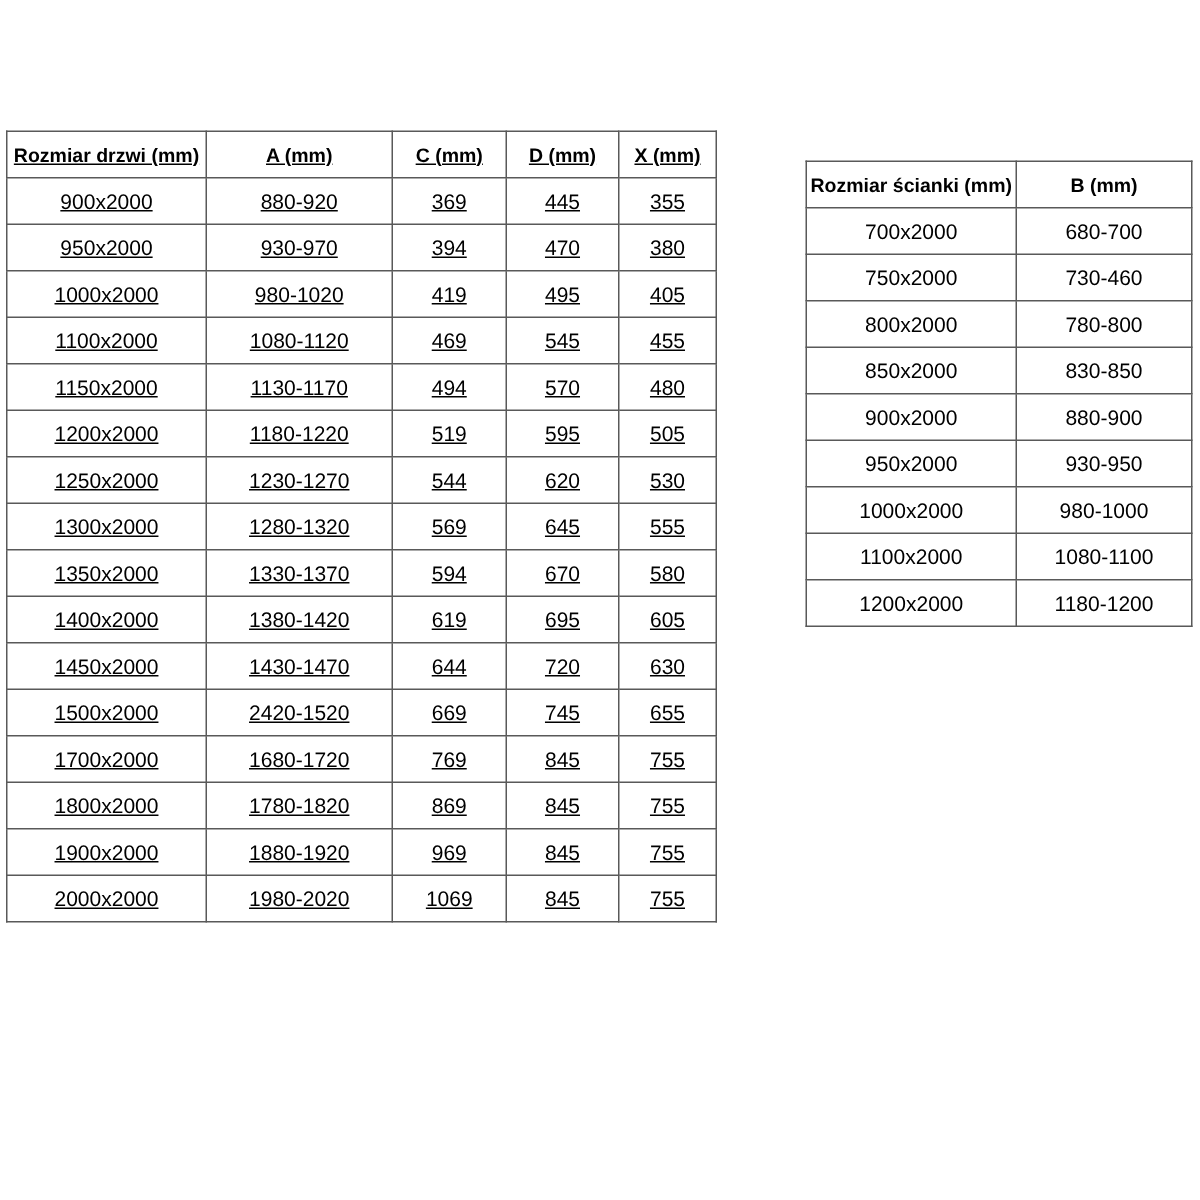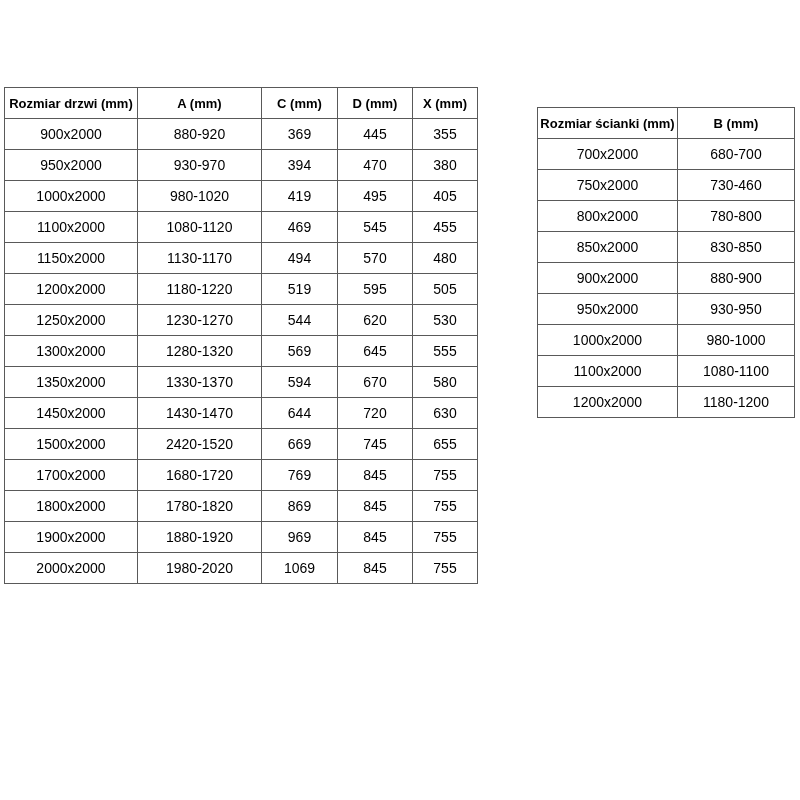--- a/index.html
+++ b/index.html
@@ -38,20 +38,21 @@
     font-weight: bold;
   }
   table.spec td {
     font-size: 14px;
     font-weight: normal;
   }
   #doors-table {
     left: 4px;
     top: 87px;
     width: 473px;
+    text-decoration: underline;
   }
   #walls-table {
     left: 537px;
     top: 87px;
     width: 257px;
     margin-top: 20px;
   }
 </style>
 </head>
 <body>
@@ -133,20 +134,27 @@
           <td>555</td>
         </tr>
         <tr>
           <td>1350x2000</td>
           <td>1330-1370</td>
           <td>594</td>
           <td>670</td>
           <td>580</td>
         </tr>
         <tr>
+          <td>1400x2000</td>
+          <td>1380-1420</td>
+          <td>619</td>
+          <td>695</td>
+          <td>605</td>
+        </tr>
+        <tr>
           <td>1450x2000</td>
           <td>1430-1470</td>
           <td>644</td>
           <td>720</td>
           <td>630</td>
         </tr>
         <tr>
           <td>1500x2000</td>
           <td>2420-1520</td>
           <td>669</td>

